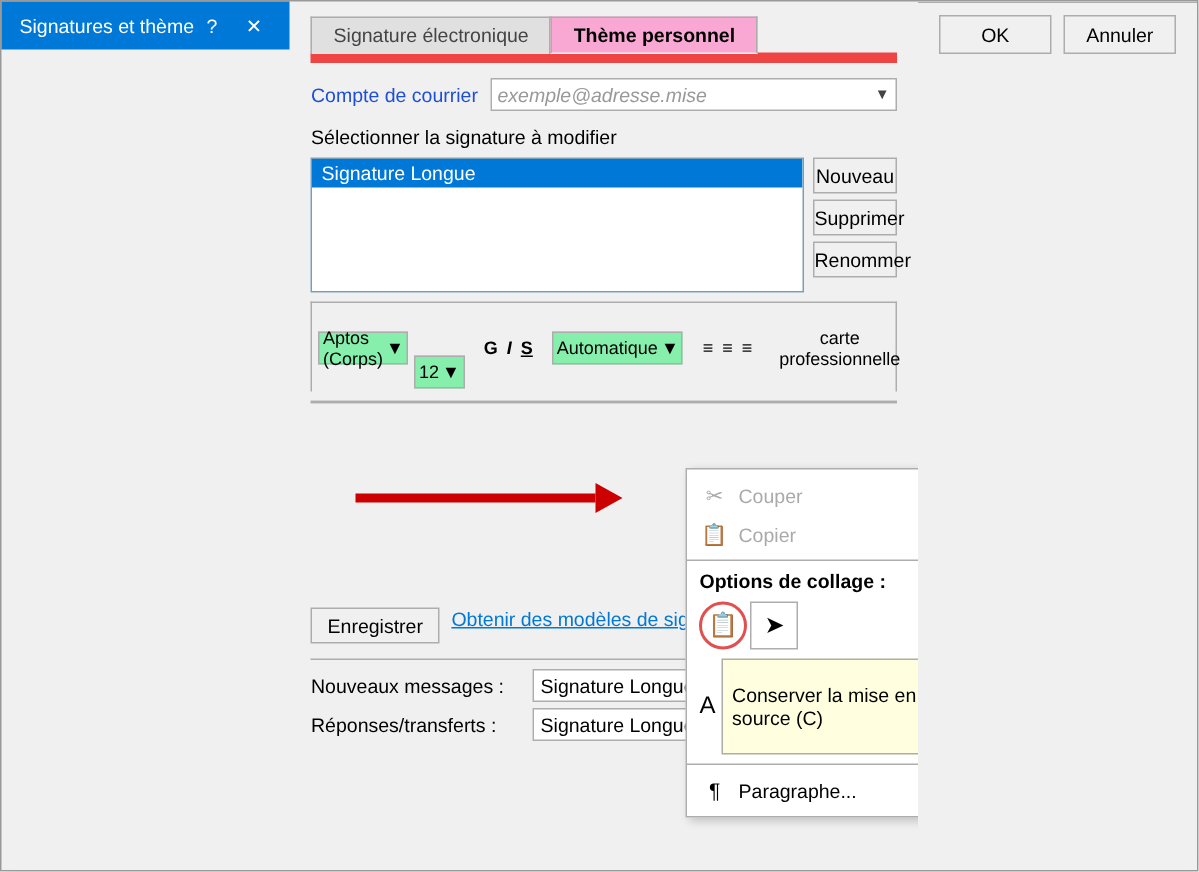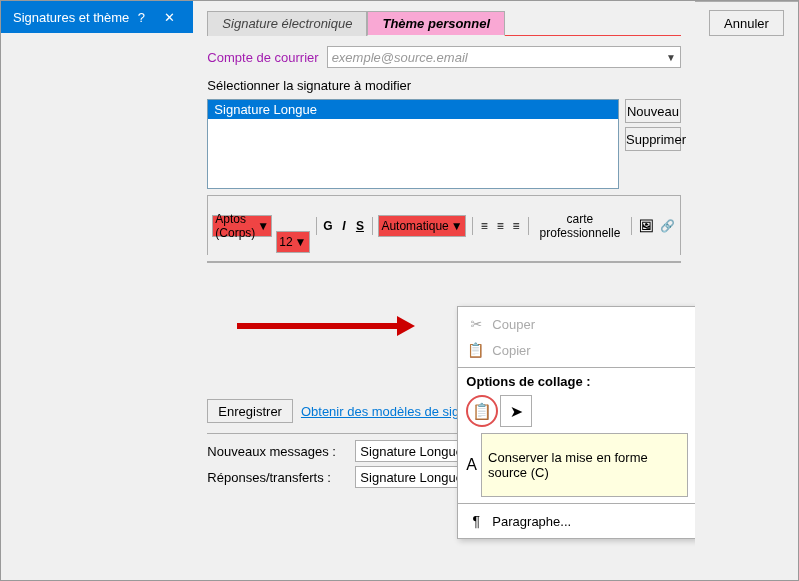--- a/index.html
+++ b/index.html
@@ -53,23 +53,22 @@
       padding: 10px 14px;
       display: flex;
       flex-direction: column;
       gap: 6px;
       overflow: hidden;
     }
 
     .tabs {
       display: flex;
       gap: 0;
-      border-bottom: 1px solid #ef4444;
+      border-bottom: 7px solid #ef4444;
       margin-bottom: 4px;
-      font-style: italic;
     }
 
     .tab {
       padding: 4px 14px;
       background: #f0f0f0;
       border: 1px solid #adadad;
       border-bottom: none;
       cursor: pointer;
       font-size: 13px;
       color: #000;
@@ -89,21 +88,21 @@
     }
 
     .row {
       display: flex;
       align-items: center;
       gap: 8px;
     }
 
     .label {
       font-size: 13px;
-      color: #a21caf;
+      color: #1d4ed8;
       white-space: nowrap;
     }
 
     .combo {
       flex: 1;
       height: 22px;
       border: 1px solid #adadad;
       background: white;
       font-size: 13px;
       padding: 0 4px;
@@ -179,21 +178,21 @@
       gap: 4px;
       background: #f0f0f0;
       border: 1px solid #adadad;
       border-bottom: none;
       padding: 2px 4px;
     }
 
     .toolbar-combo {
       height: 22px;
       border: 1px solid #adadad;
-      background: #ef4444;
+      background: #86efac;
       font-size: 12px;
       padding: 0 2px;
       display: flex;
       align-items: center;
       gap: 2px;
       cursor: pointer;
     }
 
     .toolbar-btn {
       width: 22px;
@@ -230,21 +229,20 @@
       right: 0;
       top: 0;
       bottom: 0;
       width: 16px;
       background: #f0f0f0;
       border-left: 1px solid #adadad;
     }
 
     .bottom-row {
       display: flex;
-      align-items: center;
       gap: 8px;
       margin-top: 2px;
     }
 
     .save-btn {
       height: 24px;
       padding: 0 10px;
       border: 1px solid #adadad;
       background: #f0f0f0;
       font-size: 13px;
@@ -476,36 +474,37 @@
         <span>Signature électronique</span>
       </div>
       <div class="tab active">
         <span>Thème personnel</span>
       </div>
     </div>
 
     <div class="row">
       <span class="label">Compte de courrier</span>
       <div class="combo">
-        <span style="color:#999;font-style:italic;">exemple@source.email</span>
+        <span style="color:#999;font-style:italic;">exemple@adresse.mise</span>
         <span class="combo-arrow">▼</span>
       </div>
     </div>
 
     <div class="section-label">Sélectionner la signature à modifier</div>
 
     <div class="signature-list-area">
       <div class="signature-list">
         <div class="signature-list-item selected">
           <span>Signature Longue</span>
         </div>
       </div>
       <div class="sig-buttons">
         <button class="sig-btn">Nouveau</button>
         <button class="sig-btn">Supprimer</button>
+        <button class="sig-btn">Renommer</button>
       </div>
     </div>
 
 
     <div class="toolbar">
       <div class="toolbar-combo font-combo">
         <span style="font-size:12px;">Aptos (Corps)</span>
         <span>▼</span>
       </div>
       <div class="toolbar-combo size-combo">
@@ -598,15 +597,16 @@
         <span class="default-sig-label">Réponses/transferts :</span>
         <div class="default-sig-combo">
           <span>Signature Longue</span>
           <span>▼</span>
         </div>
       </div>
     </div>
   </div>
 
   <div class="ok-cancel">
+    <button class="ok-cancel-btn">OK</button>
     <button class="ok-cancel-btn">Annuler</button>
   </div>
 </div>
 
 </body></html>

